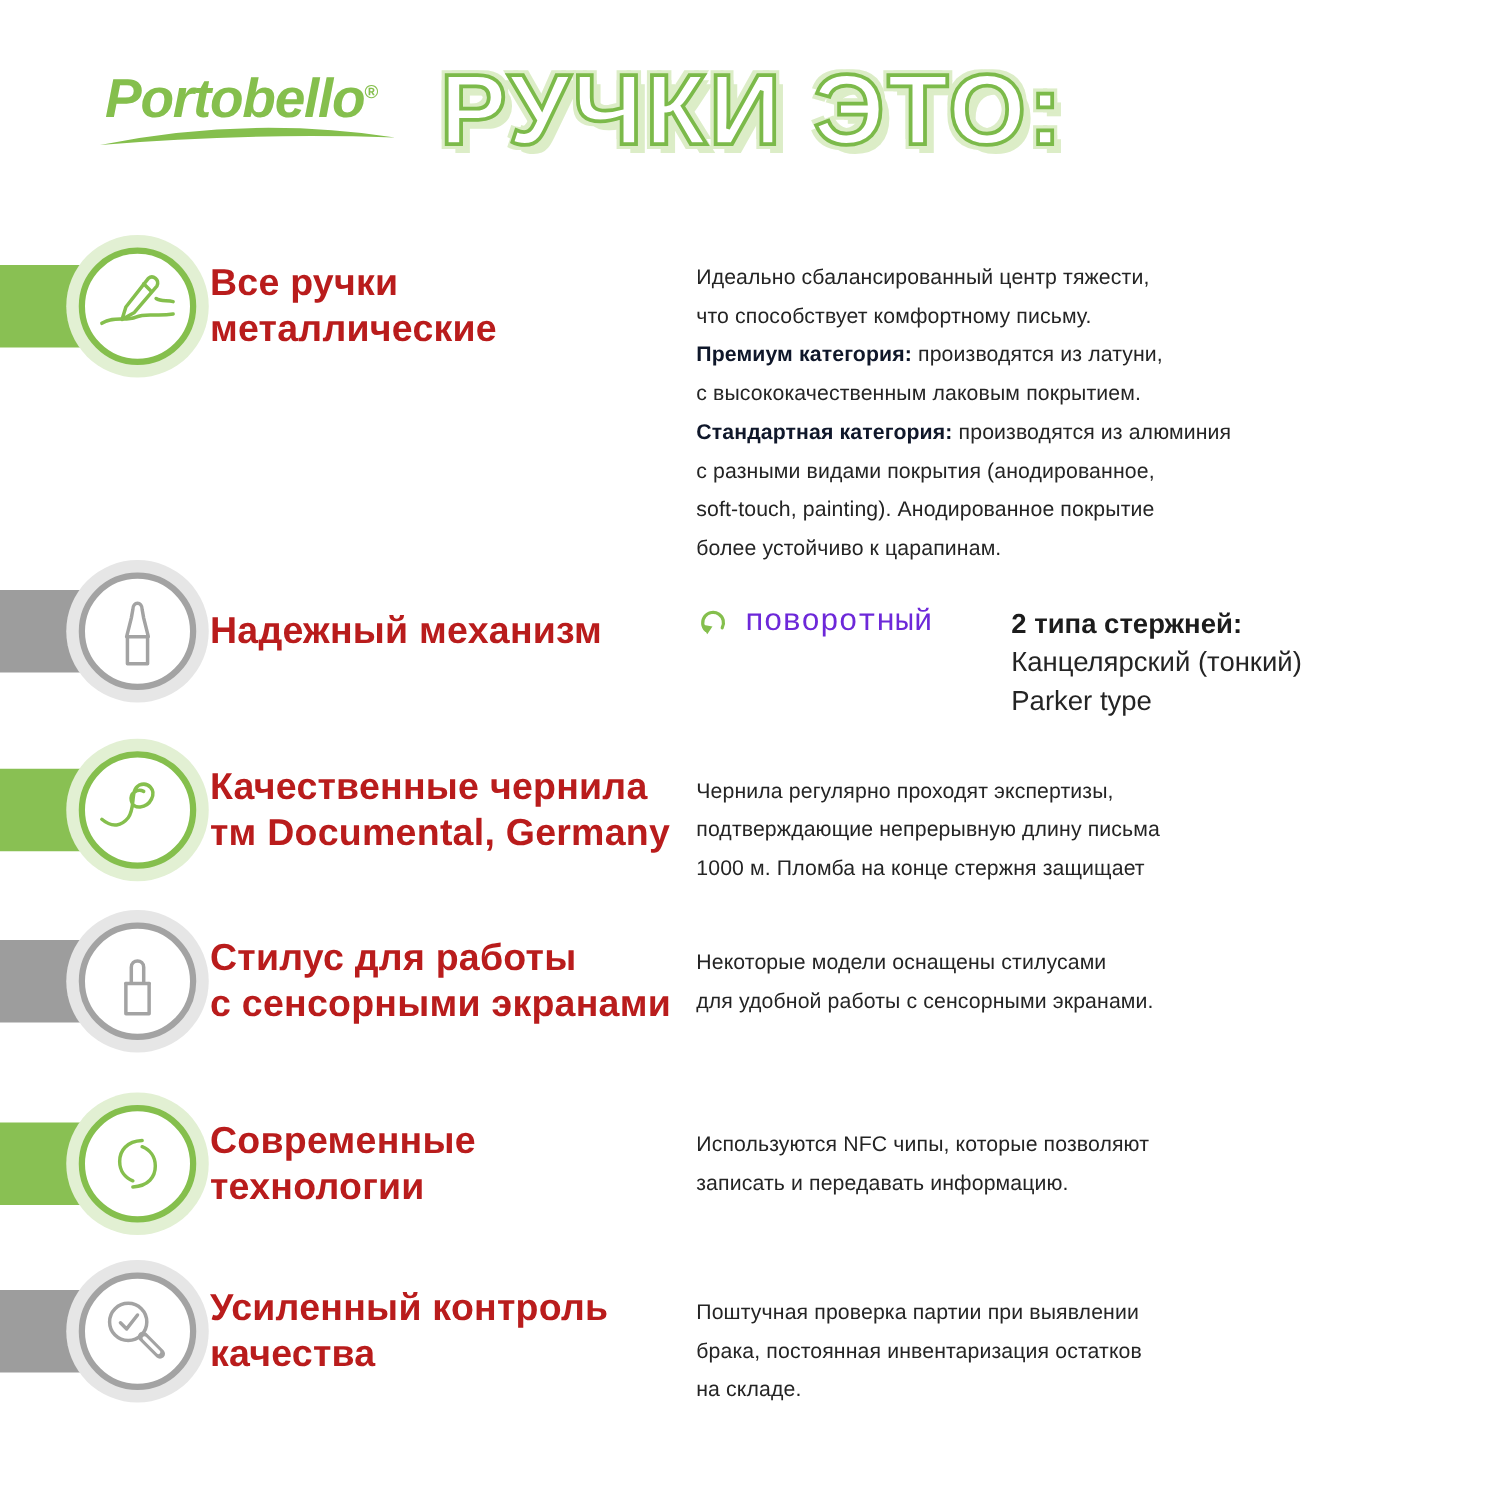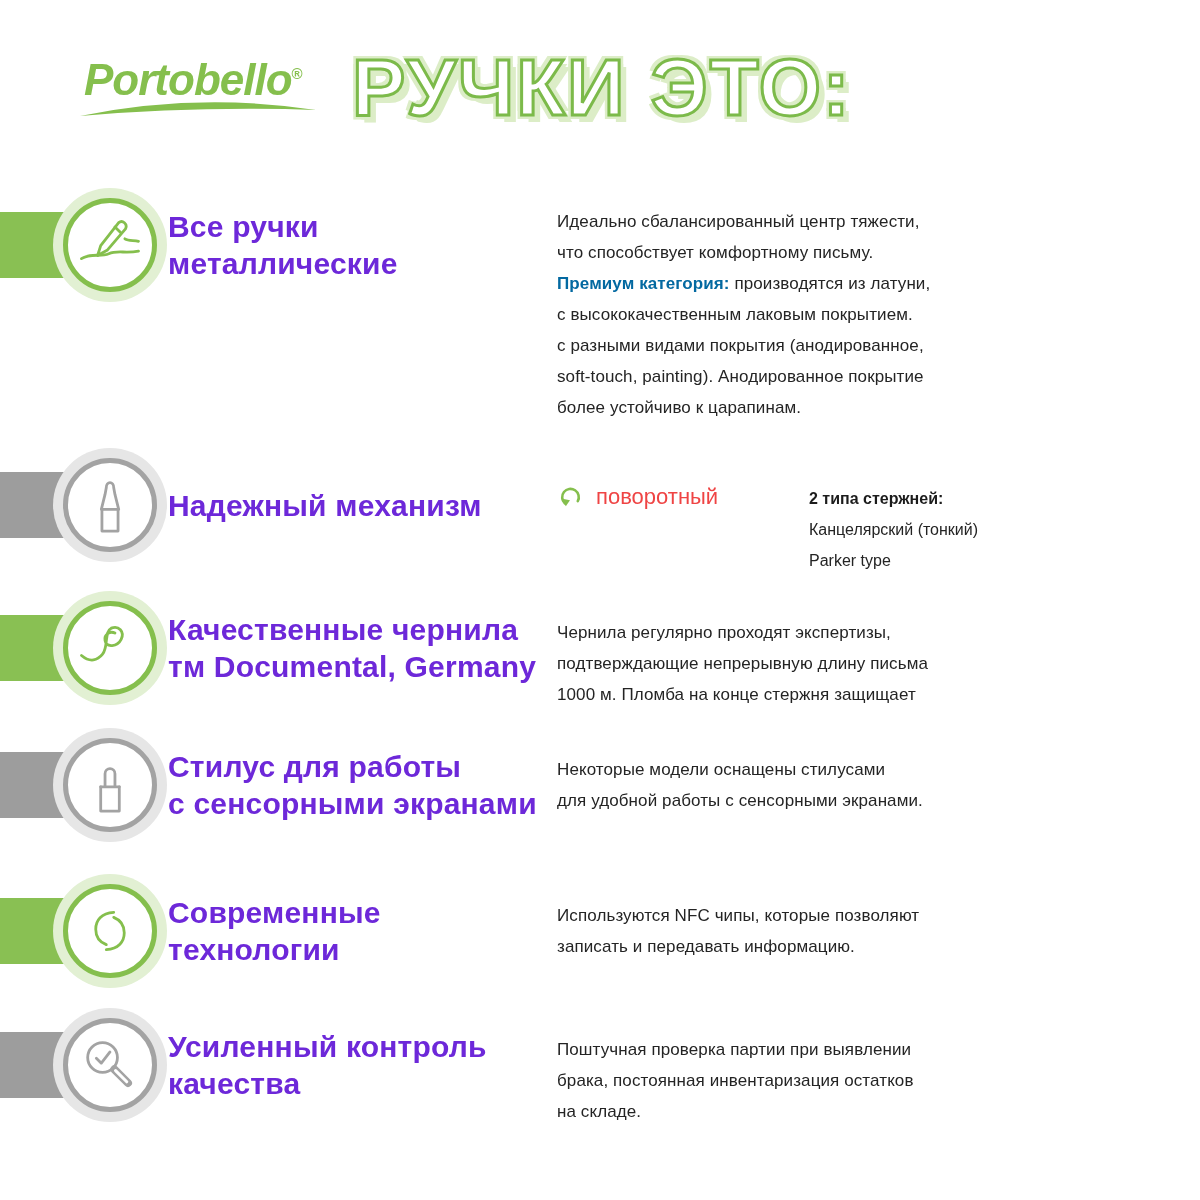--- a/index.html
+++ b/index.html
@@ -34,36 +34,36 @@
   .badge{
     position:absolute;left:63px;top:-47px;width:84px;height:84px;background:#fff;
     border-radius:50%;display:flex;align-items:center;justify-content:center;
   }
   .row.green .badge{border:5px solid #85bf4d;color:#85bf4d;box-shadow:0 0 0 10px #e2f0d3;}
   .row.gray  .badge{border:5px solid #a3a3a3;color:#a3a3a3;box-shadow:0 0 0 10px #e6e6e6;}
   .badge svg{display:block;}
   .icon-stroke{fill:none;stroke:currentColor;stroke-width:4.5;stroke-linecap:round;stroke-linejoin:round;}
   .heading{
     position:absolute;left:168px;top:0;transform:translateY(-50%);
-    margin:0;font-size:30px;line-height:37px;font-weight:bold;color:#6d28d9;
+    margin:0;font-size:30px;line-height:37px;font-weight:bold;color:#b91c1c;
     white-space:pre-line;letter-spacing:0.2px;
   }
   .desc{
     position:absolute;left:557px;top:-31px;width:620px;
     font-size:17px;line-height:31px;color:#242424;letter-spacing:0.1px;
   }
   .r1 .desc{top:-39px;}
-  .desc b{font-weight:bold;color:#0369a1;}
+  .desc b{font-weight:bold;color:#0f172a;}
   
   .mech-wrap{position:absolute;left:557px;top:-22px;display:flex;}
   .mech-col{width:252px;}
   .mech-item{display:flex;align-items:center;margin-bottom:12px;}
   .mech-item svg{display:block;margin-right:12px;color:#85bf4d;}
-  .mech-label{font-size:22px;color:#ef4444;}
-  .refill-col{width:330px;font-size:16px;line-height:31px;color:#242424;}
+  .mech-label{font-size:25px;color:#6d28d9;font-family:Liberation Mono, monospace;}
+  .refill-col{width:330px;font-size:22px;line-height:31px;color:#242424;}
   .refill-title{font-weight:bold;color:#1c1c1c;}
 </style>
 </head>
 <body>
 
 <div class="page">
 
   <div class="logo-wrap">
     <div class="logo-text"><span>Portobello</span><span class="logo-reg">®</span></div>
     <svg class="logo-swoosh" width="240" height="20" viewBox="0 0 240 20">
@@ -84,20 +84,21 @@
         </g>
       </svg>
     </div>
     <h2 class="heading">Все ручки
 металлические</h2>
     <div class="desc">
         <div>Идеально сбалансированный центр тяжести,</div>
         <div>что способствует комфортному письму.</div>
         <div><b>Премиум категория:</b> производятся из латуни,</div>
         <div>с высококачественным лаковым покрытием.</div>
+        <div><b>Стандартная категория:</b> производятся из алюминия</div>
         <div>с разными видами покрытия (анодированное,</div>
         <div>soft-touch, painting). Анодированное покрытие</div>
         <div>более устойчиво к царапинам.</div>
       </div>
   </section>
 
   <section class="row gray r2">
     <div class="bar"></div>
     <div class="badge">
       <svg width="62" height="62" viewBox="0 0 100 100">

